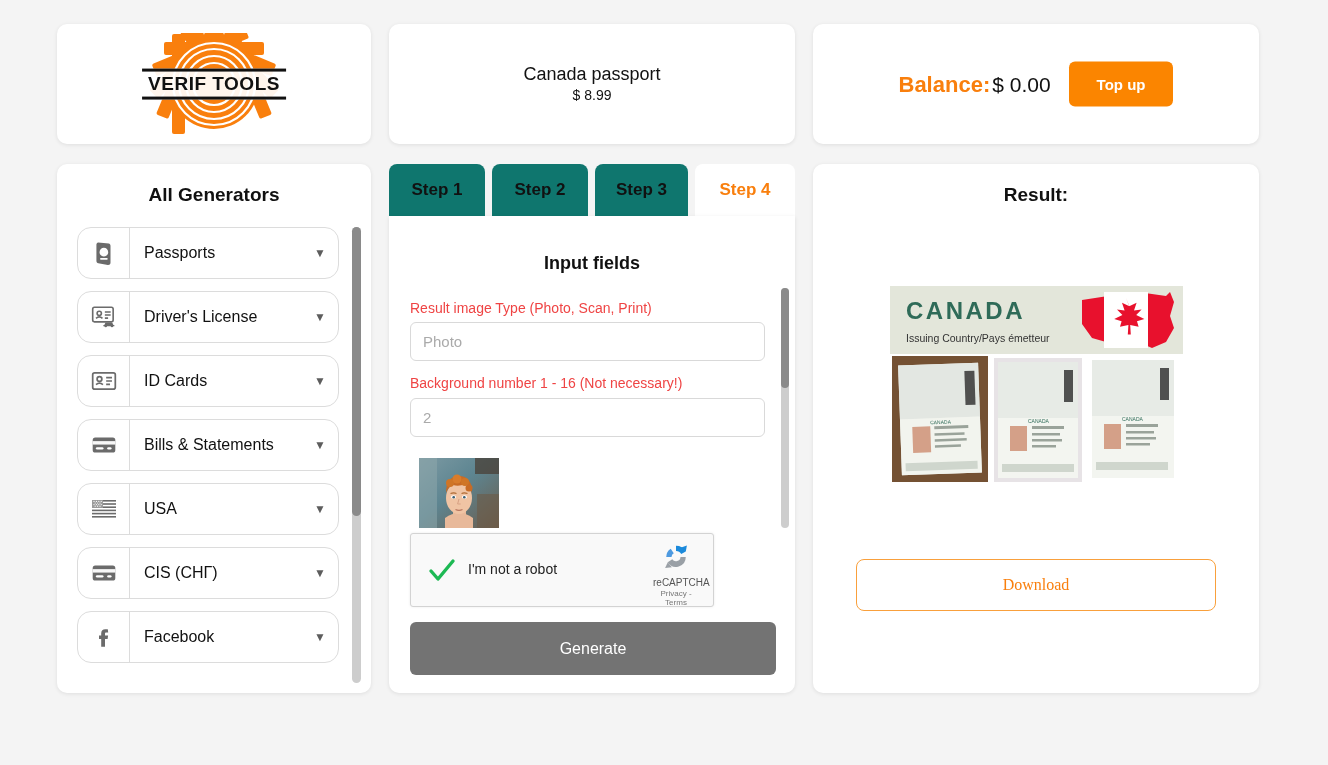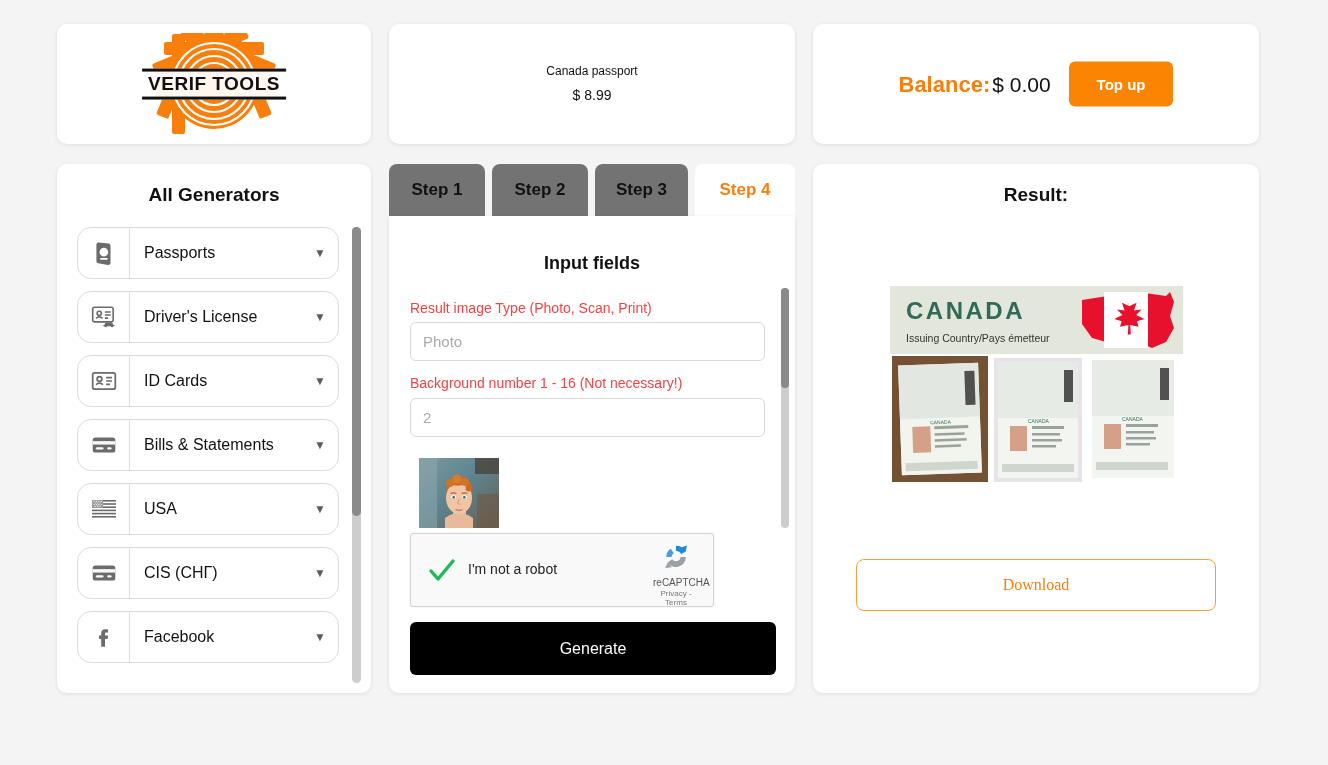--- a/index.html
+++ b/index.html
@@ -36,21 +36,21 @@
     transform: translate(-50%,-50%);
     font-weight: bold; font-size: 19px; letter-spacing: .5px;
     color:#111; white-space: nowrap;
     border-top: 3px solid #111; border-bottom: 3px solid #111;
     padding: 1px 6px 2px 6px; background: rgba(255,255,255,0.92);
     line-height: 1.15;
   }
 
   .doc-title {
     position:absolute; left:0; right:0; top: 40px;
-    text-align:center; font-size: 12px; color:#111;
+    text-align:center; font-size: 18px; color:#111;
   }
   .doc-price {
     position:absolute; left:0; right:0; top: 63px;
     text-align:center; font-size: 14px; color:#111;
   }
 
   .balance-row {
     position:absolute; left:0; right:0; top:50%;
     transform: translateY(-50%);
     display:flex; align-items:center; justify-content:center; gap: 18px;
@@ -102,21 +102,21 @@
   #sidebar-sb-track { left: 352px; top: 227px; height: 456px; }
   #sidebar-sb-thumb { left: 352px; top: 227px; height: 289px; }
 
   
   #steps-tabs { position:absolute; left: 389px; top: 164px; width: 406px; height: 52px; }
   .tab {
     position:absolute; top:0; height: 52px;
     border-radius: 8px 8px 0 0;
     display:flex; align-items:center; justify-content:center;
     font-size: 17px; font-weight: bold; cursor:pointer;
-    background:#737373; color:#111;
+    background:#0f766e; color:#111;
   }
   .tab.active { background:#ffffff; color:#F97F0D; }
   #tab-0 { left: 0px;   width: 96px; }
   #tab-1 { left: 103px; width: 96px; }
   #tab-2 { left: 206px; width: 93px; }
 
   #form-card {
     position:absolute; left: 389px; top: 216px; width: 406px; height: 477px;
     background:#fff; border-radius: 0 0 10px 10px;
     box-shadow: 0 1px 4px rgba(0,0,0,0.09);
@@ -159,21 +159,21 @@
   .rc-text {
     position:absolute; left: 57px; top: 27px;
     font-size: 14px; color:#222;
   }
   .rc-logo { position:absolute; right: 14px; top: 8px; width: 46px; text-align:center; }
   .rc-brand { font-size: 10px; color:#555; margin-top: 1px; }
   .rc-links { font-size: 8px; color:#777; margin-top: 1px; }
 
   #generate-btn {
     position:absolute; left: 21px; top: 406px; width: 366px; height: 53px;
-    background:#000000; color:#fff; border:none; border-radius:6px;
+    background:#737373; color:#fff; border:none; border-radius:6px;
     font-size: 16px; cursor: default;
     font-family:"Liberation Sans", sans-serif;
   }
   #form-sb-track { position:absolute; left: 781px; top: 288px; width: 8px; height: 240px; background:#cdcdcd; border-radius:4px; }
   #form-sb-thumb { position:absolute; left: 781px; top: 288px; width: 8px; height: 100px; background:#8a8a8a; border-radius:4px; }
 
   
   #result-card { left: 813px; top: 164px; width: 446px; height: 529px; }
   .result-title {
     position:absolute; left:0; right:0; top: 20px;

